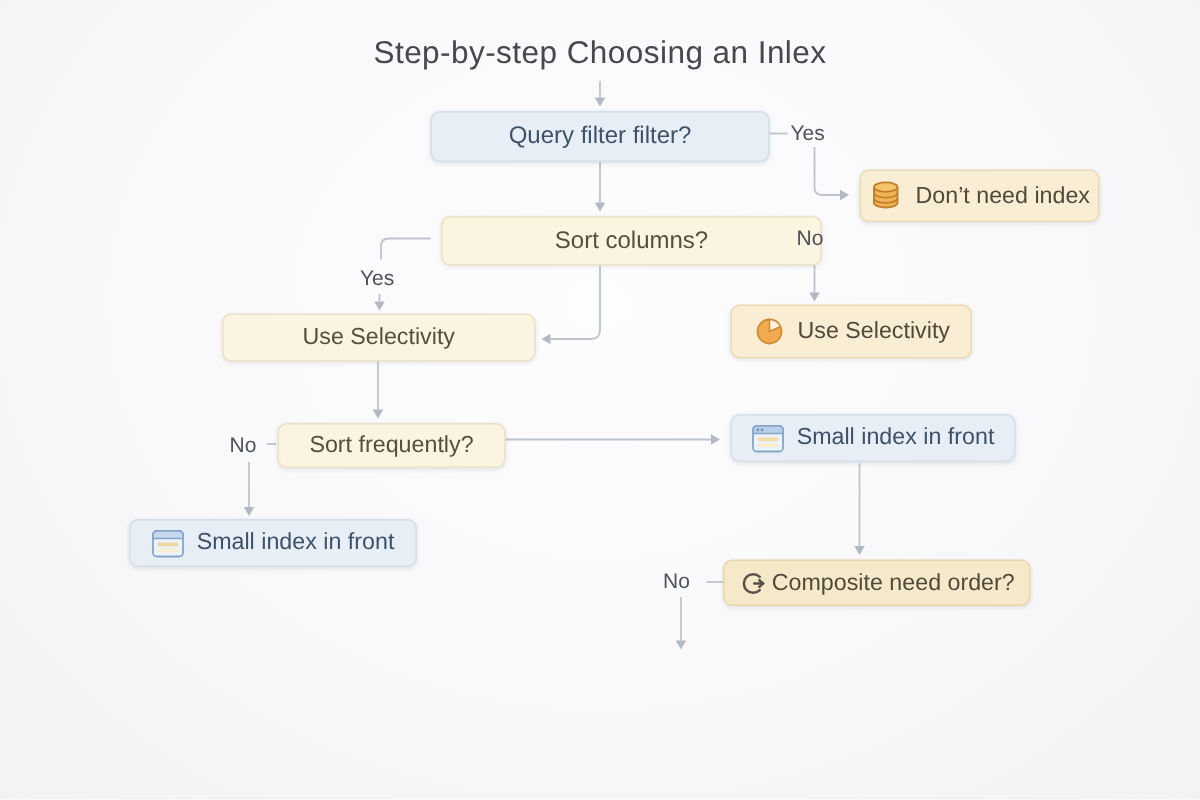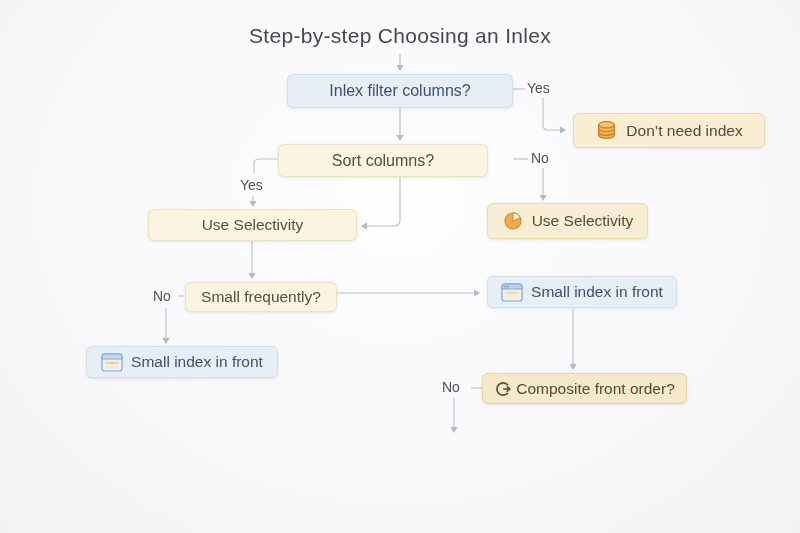--- a/index.html
+++ b/index.html
@@ -66,55 +66,55 @@
       <path d="M367,222.5 L367,229.5 L361,226 Z"></path>
       <path d="M248.5,273 L255.5,273 L252,279 Z"></path>
       <path d="M162.5,338 L169.5,338 L166,344 Z"></path>
       <path d="M474,289.5 L474,296.5 L480,293 Z"></path>
       <path d="M569.5,364 L576.5,364 L573,370 Z"></path>
       <path d="M450.5,427 L457.5,427 L454,433 Z"></path>
     </g>
   </svg>
 
   <div class="node blue n-query" style="left:287px;top:74px;width:226px;height:34px;">
-    <span class="lbl">Inlex filter columns?</span>
+    <span class="lbl">Query filter filter?</span>
   </div>
 
-  <div class="node amber n-dont" style="left:573px;top:113px;width:192px;height:35px;">
+  <div class="node amber n-dont" style="left:573px;top:113px;width:160px;height:35px;">
     <span class="icon">
       <svg width="23" height="23" viewBox="0 0 22 22">
         <path d="M3.5,5.5 L3.5,15.5 a7.5,3 0 0 0 15,0 L18.5,5.5" fill="#f2b355" stroke="#c07f2c" stroke-width="1.2"></path>
         <path d="M3.5,9.2 a7.5,3 0 0 0 15,0" fill="none" stroke="#c07f2c" stroke-width="1.1"></path>
         <path d="M3.5,12.6 a7.5,3 0 0 0 15,0" fill="none" stroke="#c07f2c" stroke-width="1.1"></path>
         <ellipse cx="11" cy="5.5" rx="7.5" ry="3" fill="#f6c468" stroke="#c07f2c" stroke-width="1.2"></ellipse>
       </svg>
     </span>
     <span class="lbl">Don’t need index</span>
   </div>
 
-  <div class="node cream n-sort" style="left:278px;top:144px;width:210px;height:33px;">
+  <div class="node cream n-sort" style="left:294px;top:144px;width:254px;height:33px;">
     <span class="lbl">Sort columns?</span>
   </div>
 
   <div class="node cream n-usel" style="left:148px;top:209px;width:209px;height:32px;">
     <span class="lbl">Use Selectivity</span>
   </div>
 
   <div class="node amber n-user" style="left:487px;top:203px;width:161px;height:36px;">
     <span class="icon">
       <svg width="22" height="22" viewBox="0 0 22 22">
         <circle cx="11" cy="11" r="8" fill="#f1aa4d" stroke="#cf8c36" stroke-width="1.2"></circle>
         <path d="M11,11 L11,3 A8,8 0 0 1 18.3,7.7 Z" fill="#fbf3e2" stroke="#cf8c36" stroke-width="1"></path>
       </svg>
     </span>
     <span class="lbl">Use Selectivity</span>
   </div>
 
   <div class="node cream n-write" style="left:185px;top:282px;width:152px;height:30px;">
-    <span class="lbl">Small frequently?</span>
+    <span class="lbl">Sort frequently?</span>
   </div>
 
   <div class="node blue n-smallr" style="left:487px;top:276px;width:190px;height:32px;">
     <span class="icon">
       <svg width="22" height="19" viewBox="0 0 22 19">
         <rect x="1" y="1" width="20" height="17" rx="2.5" fill="#edf3fb" stroke="#86a5c9" stroke-width="1.2"></rect>
         <path d="M1,3.5 a2.5,2.5 0 0 1 2.5,-2.5 h15 a2.5,2.5 0 0 1 2.5,2.5 v2.5 h-20 z" fill="#b9d0ea" stroke="#86a5c9" stroke-width="1"></path>
         <circle cx="4.2" cy="3.6" r=".9" fill="#6d8fb8"></circle>
           <circle cx="7" cy="3.6" r=".9" fill="#6d8fb8"></circle>
         <rect x="4" y="8.6" width="14" height="2.6" rx="1.2" fill="#f2dda8"></rect>
@@ -137,21 +137,21 @@
   </div>
 
   <div class="node amber2 n-comp" style="left:482px;top:373px;width:205px;height:31px;gap:4px;">
     <span class="icon">
       <svg width="18" height="18" viewBox="0 0 18 18" fill="none" stroke="#56524a" stroke-width="1.7" stroke-linecap="round">
         <path d="M13.5,4.6 A6.2,6.2 0 1 0 13.5,13.4"></path>
         <path d="M9.8,9 H15.6"></path>
         <path d="M13.3,6.8 L15.7,9 L13.3,11.2"></path>
       </svg>
     </span>
-    <span class="lbl">Composite front order?</span>
+    <span class="lbl">Composite need order?</span>
   </div>
 
 
   <span class="edge-label" style="left:527px;top:80px;">Yes</span>
   <span class="edge-label" style="left:531px;top:150px;">No</span>
   <span class="edge-label" style="left:240px;top:177px;">Yes</span>
   <span class="edge-label" style="left:153px;top:288px;">No</span>
   <span class="edge-label" style="left:442px;top:379px;">No</span>
 
 </div>

